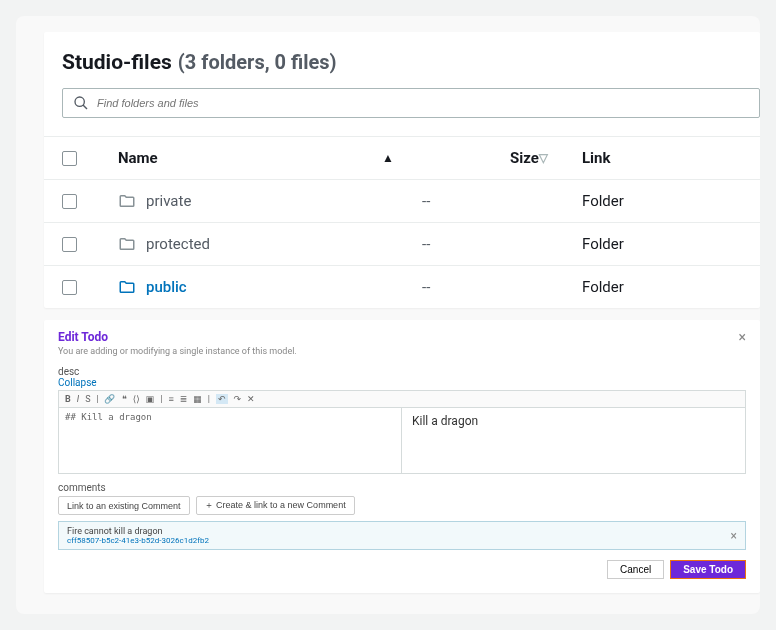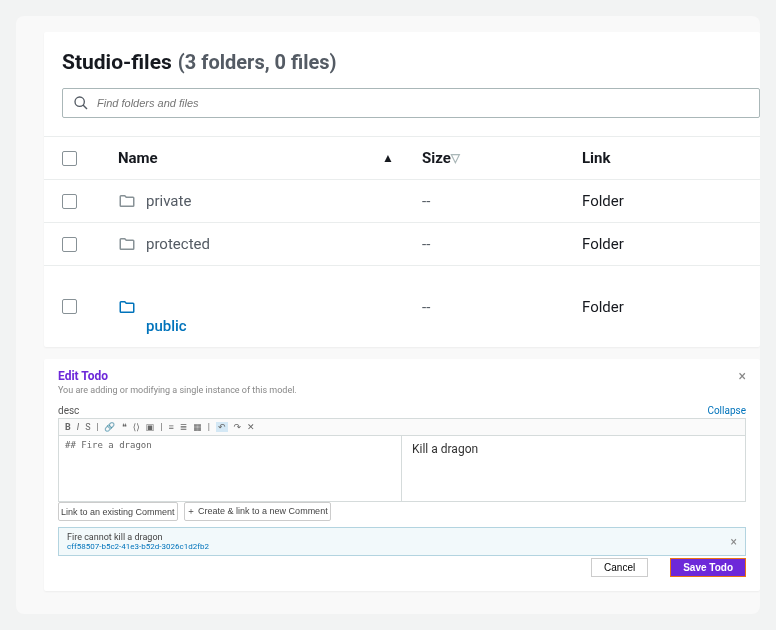--- a/index.html
+++ b/index.html
@@ -55,27 +55,27 @@
   .table { margin-top: 18px; }
   .thead, .trow {
     display: grid;
     grid-template-columns: 56px 1fr 160px 160px;
     align-items: center;
     padding: 12px 18px;
     border-top: 1px solid #eaeded;
   }
   .thead { font-weight: 700; font-size: 15px; }
   .th-name { display: flex; align-items: center; justify-content: space-between; padding-right: 28px; }
-  .th-size { display: flex; align-items: center; justify-content: flex-start; padding-right: 34px; }
+  .th-size { display: flex; align-items: center; justify-content: flex-end; padding-right: 34px; }
   .sort-asc, .sort-inactive { font-size: 12px; }
   .sort-asc { color: #16191f; }
   .sort-inactive { color: #aab7b8; }
   .trow { font-size: 15px; color: #545b64; }
   .cell-name { display: flex; align-items: center; gap: 10px; }
-  .link-blue { color: #0073bb; font-weight: 500; margin-top: 39px; }
+  .link-blue { color: #0073bb; font-weight: 500; }
   .folder-icon { flex-shrink: 0; }
   .chk {
     width: 15px; height: 15px;
     border: 1px solid #879196;
     border-radius: 2px;
   }
   .type-cell { color: #16191f; }
   
   .panel-bottom {
     background: #fff;
@@ -92,20 +92,21 @@
     justify-content: space-between;
     align-items: flex-start;
     margin-bottom: 2px;
   }
   .edit-title { font-size: 12px; font-weight: 700; color: #6d28d9; }
   .edit-sub { font-size: 9px; color: #888; margin-bottom: 10px; }
   .close-x { font-size: 14px; color: #888; cursor: pointer; line-height: 1; }
   .field-row {
     display: flex; justify-content: space-between; align-items: baseline;
     margin-bottom: 2px;
+    flex-direction: column;
   }
   .field-label { font-size: 10px; color: #555; }
   .collapse-link { font-size: 10px; color: #0073bb; }
   .toolbar {
     border: 1px solid #d5dbdb;
     background: #fafafa;
     padding: 3px 6px;
     display: flex;
     gap: 6px;
     font-size: 9px;
@@ -131,42 +132,42 @@
   .editor-right {
     padding: 6px 10px;
     font-size: 12px;
     color: #333;
   }
   .comments-label { font-size: 10px; color: #555; margin: 8px 0 3px 0; }
   .comment-btns { display: flex; gap: 6px; margin-bottom: 6px; }
   .btn-secondary {
     border: 1px solid #ccc;
     background: #fff;
-    padding: 2px 2px;
+    padding: 2px 8px;
     font-size: 9px;
     color: #444;
     border-radius: 2px;
     cursor: pointer;
   }
   .comment-box {
     border: 1px solid #b3d4e0;
     background: #f2f9fb;
     padding: 4px 8px;
     display: flex;
     justify-content: space-between;
     align-items: center;
   }
   .comment-text { font-size: 9px; color: #444; }
   .comment-id { font-size: 8px; color: #0073bb; }
   .cx { color: #888; font-size: 12px; cursor: pointer; }
   .footer-btns {
     display: flex;
     justify-content: flex-end;
-    gap: 22px;
-    margin-top: 2px;
+    gap: 6px;
+    margin-top: 10px;
   }
   .btn-cancel {
     border: 1px solid #ccc;
     background: #fff;
     padding: 3px 12px;
     font-size: 10px;
     cursor: pointer;
   }
   .btn-save {
     background: #6d28d9;
@@ -277,24 +278,25 @@
       <span>|</span>
       <span>≡</span>
       <span>≣</span>
       <span>▦</span>
       <span>|</span>
       <span class="tb-sel">↶</span>
       <span>↷</span>
       <span>✕</span>
     </div>
     <div class="editor-split">
-      <div class="editor-left">## Fire a dragon</div>
+      <div class="editor-left">## Kill a dragon</div>
       <div class="editor-right">Kill a dragon</div>
     </div>
 
+    <div class="comments-label">comments</div>
     <div class="comment-btns">
       <button class="btn-secondary">Link to an existing Comment</button>
       <button class="btn-secondary">
         <span>＋</span>
         <span>Create &amp; link to a new Comment</span>
       </button>
     </div>
     <div class="comment-box">
       <div>
         <div class="comment-text">Fire cannot kill a dragon</div>

